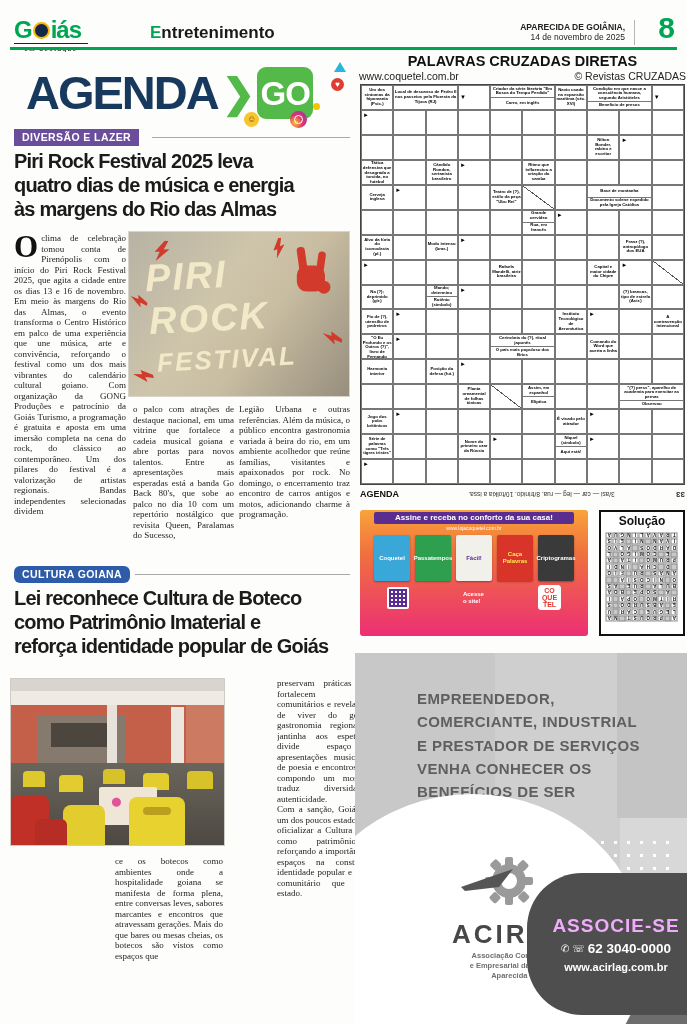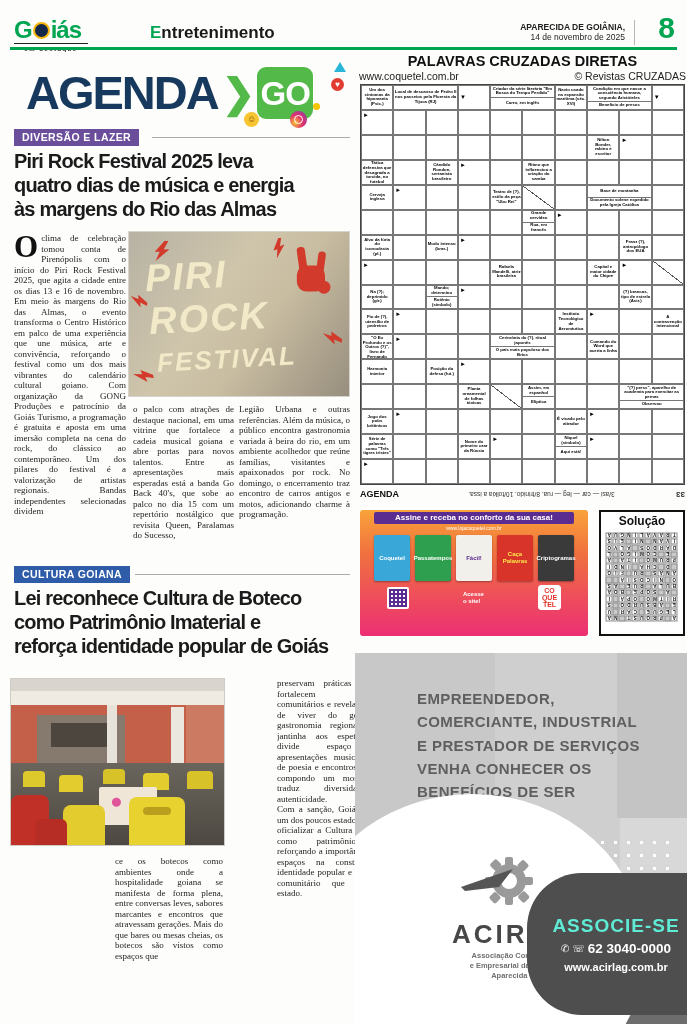--- a/index.html
+++ b/index.html
@@ -93,21 +93,21 @@
   
   .ac-ad{position:absolute;left:355px;top:653px;width:332px;height:371px;background:#d8d8d8;overflow:hidden;}
   .ac-b{position:absolute;}
   .ac-head{position:absolute;left:62px;top:34px;font:700 15px/1.55 "Liberation Sans",sans-serif;color:#5f5f5f;letter-spacing:.4px;white-space:pre-line;}
   .ac-dots{position:absolute;right:16px;top:183px;width:114px;height:152px;background-image:radial-gradient(circle,#fff 1.6px,transparent 1.8px);background-size:13px 13px;}
   .ac-tri{position:absolute;right:0;bottom:0;width:175px;height:150px;background:#6d6d6d;clip-path:polygon(100% 0,100% 100%,0 100%);}
   .ac-blob{position:absolute;left:-55px;bottom:-85px;width:345px;height:315px;background:#fff;border-radius:50%;}
   .ac-name{position:absolute;left:97px;top:267px;font:800 26px/28px "Liberation Sans",sans-serif;color:#474747;letter-spacing:3px;}
   .ac-sub{position:absolute;left:72px;top:298px;width:205px;text-align:center;font:700 7.5px/10px "Liberation Sans",sans-serif;color:#6f6f6f;white-space:pre-line;}
   .ac-panel{position:absolute;right:0;top:220px;width:160px;height:142px;background:#4e4e4e;border-radius:55px 0 0 55px;display:flex;flex-direction:column;align-items:center;justify-content:center;gap:5px;padding-left:18px;box-sizing:border-box;}
-  .ac-cta{font:700 19px/21px "Liberation Sans",sans-serif;color:#5eead4;letter-spacing:1px;}
+  .ac-cta{font:700 19px/21px "Liberation Sans",sans-serif;color:#f0abfc;letter-spacing:1px;}
   .ac-phone{font:800 13.5px/15px "Liberation Sans",sans-serif;color:#fff;display:flex;align-items:center;gap:3px;}
   .ac-phone .ic{font-size:10px;font-weight:400;}
   .ac-site{font:700 11px/13px "Liberation Sans",sans-serif;color:#fff;}
 </style>
 </head>
 <body>
 
 <div id="page">
 
   <div class="goias-logo">
@@ -162,24 +162,24 @@
         <rect x="25" y="5" width="7" height="19" rx="3.5" transform="rotate(8 28 14)"></rect>
         <rect x="6" y="18" width="26" height="24" rx="9"></rect>
         <circle cx="31" cy="38" r="6"></circle>
       </g>
     </svg>
     <span class="piri-t" style="left:16px;top:26px;">PIRI</span>
     <span class="piri-t" style="left:20px;top:68px;">ROCK</span>
     <span class="piri-t" style="left:28px;top:114px;font-size:26px;line-height:26px;">FESTIVAL</span>
   </div>
 
-  <div class="bodycol" style="left:133px;top:404px;width:101px;height:152px;">o palco com atrações de destaque nacional, em uma vitrine que fortalece a cadeia musical goiana e abre portas para novos talentos. Entre as apresentações mais esperadas está a banda Go Back 40's, que sobe ao palco no dia 15 com um repertório nostálgico que revisita Queen, Paralamas do Sucesso,</div>
+  <div class="bodycol" style="left:133px;top:404px;width:101px;height:152px;">o palco com atrações de destaque nacional, em uma vitrine que fortalece a cadeia musical goiana e abre portas para novos talentos. Entre as apresentações mais esperadas está a banda Go Back 80's, que sobe ao palco no dia 10 com um repertório nostálgico que revisita Queen, Paralamas do Sucesso,</div>
   <div class="bodycol" style="left:239px;top:404px;width:111px;height:152px;">Legião Urbana e outras referências. Além da música, o público encontra gastronomia variada à beira do rio, em um ambiente acolhedor que reúne famílias, visitantes e apaixonados por rock. No domingo, o encerramento traz encontro de carros antigos e motos, adicionando charme à programação.</div>
 
-  <div class="tag" style="top:566px;background:#2e5ca8;">CULTURA GOIANA</div>
+  <div class="tag" style="top:566px;background:#2e5ca8;border-radius:6px;">CULTURA GOIANA</div>
   <div class="tag-line" style="left:135px;top:574px;width:215px;"></div>
   <div class="headline" style="top:586px;">Lei reconhece Cultura de Boteco
 como Patrimônio Imaterial e
 reforça identidade popular de Goiás</div>
 
   <div class="photo2">
     <div class="p2" style="left:0;top:0;width:215px;height:12px;background:#d9d4ce;"></div>
     <div class="p2" style="left:0;top:12px;width:215px;height:14px;background:#efeae2;box-shadow:0 1px 0 #b9b2a8;"></div>
     <div class="p2" style="left:0;top:26px;width:215px;height:60px;background:#c4604a;"></div>
     <div class="p2" style="left:26px;top:36px;width:88px;height:50px;background:#857a6d;"></div>

